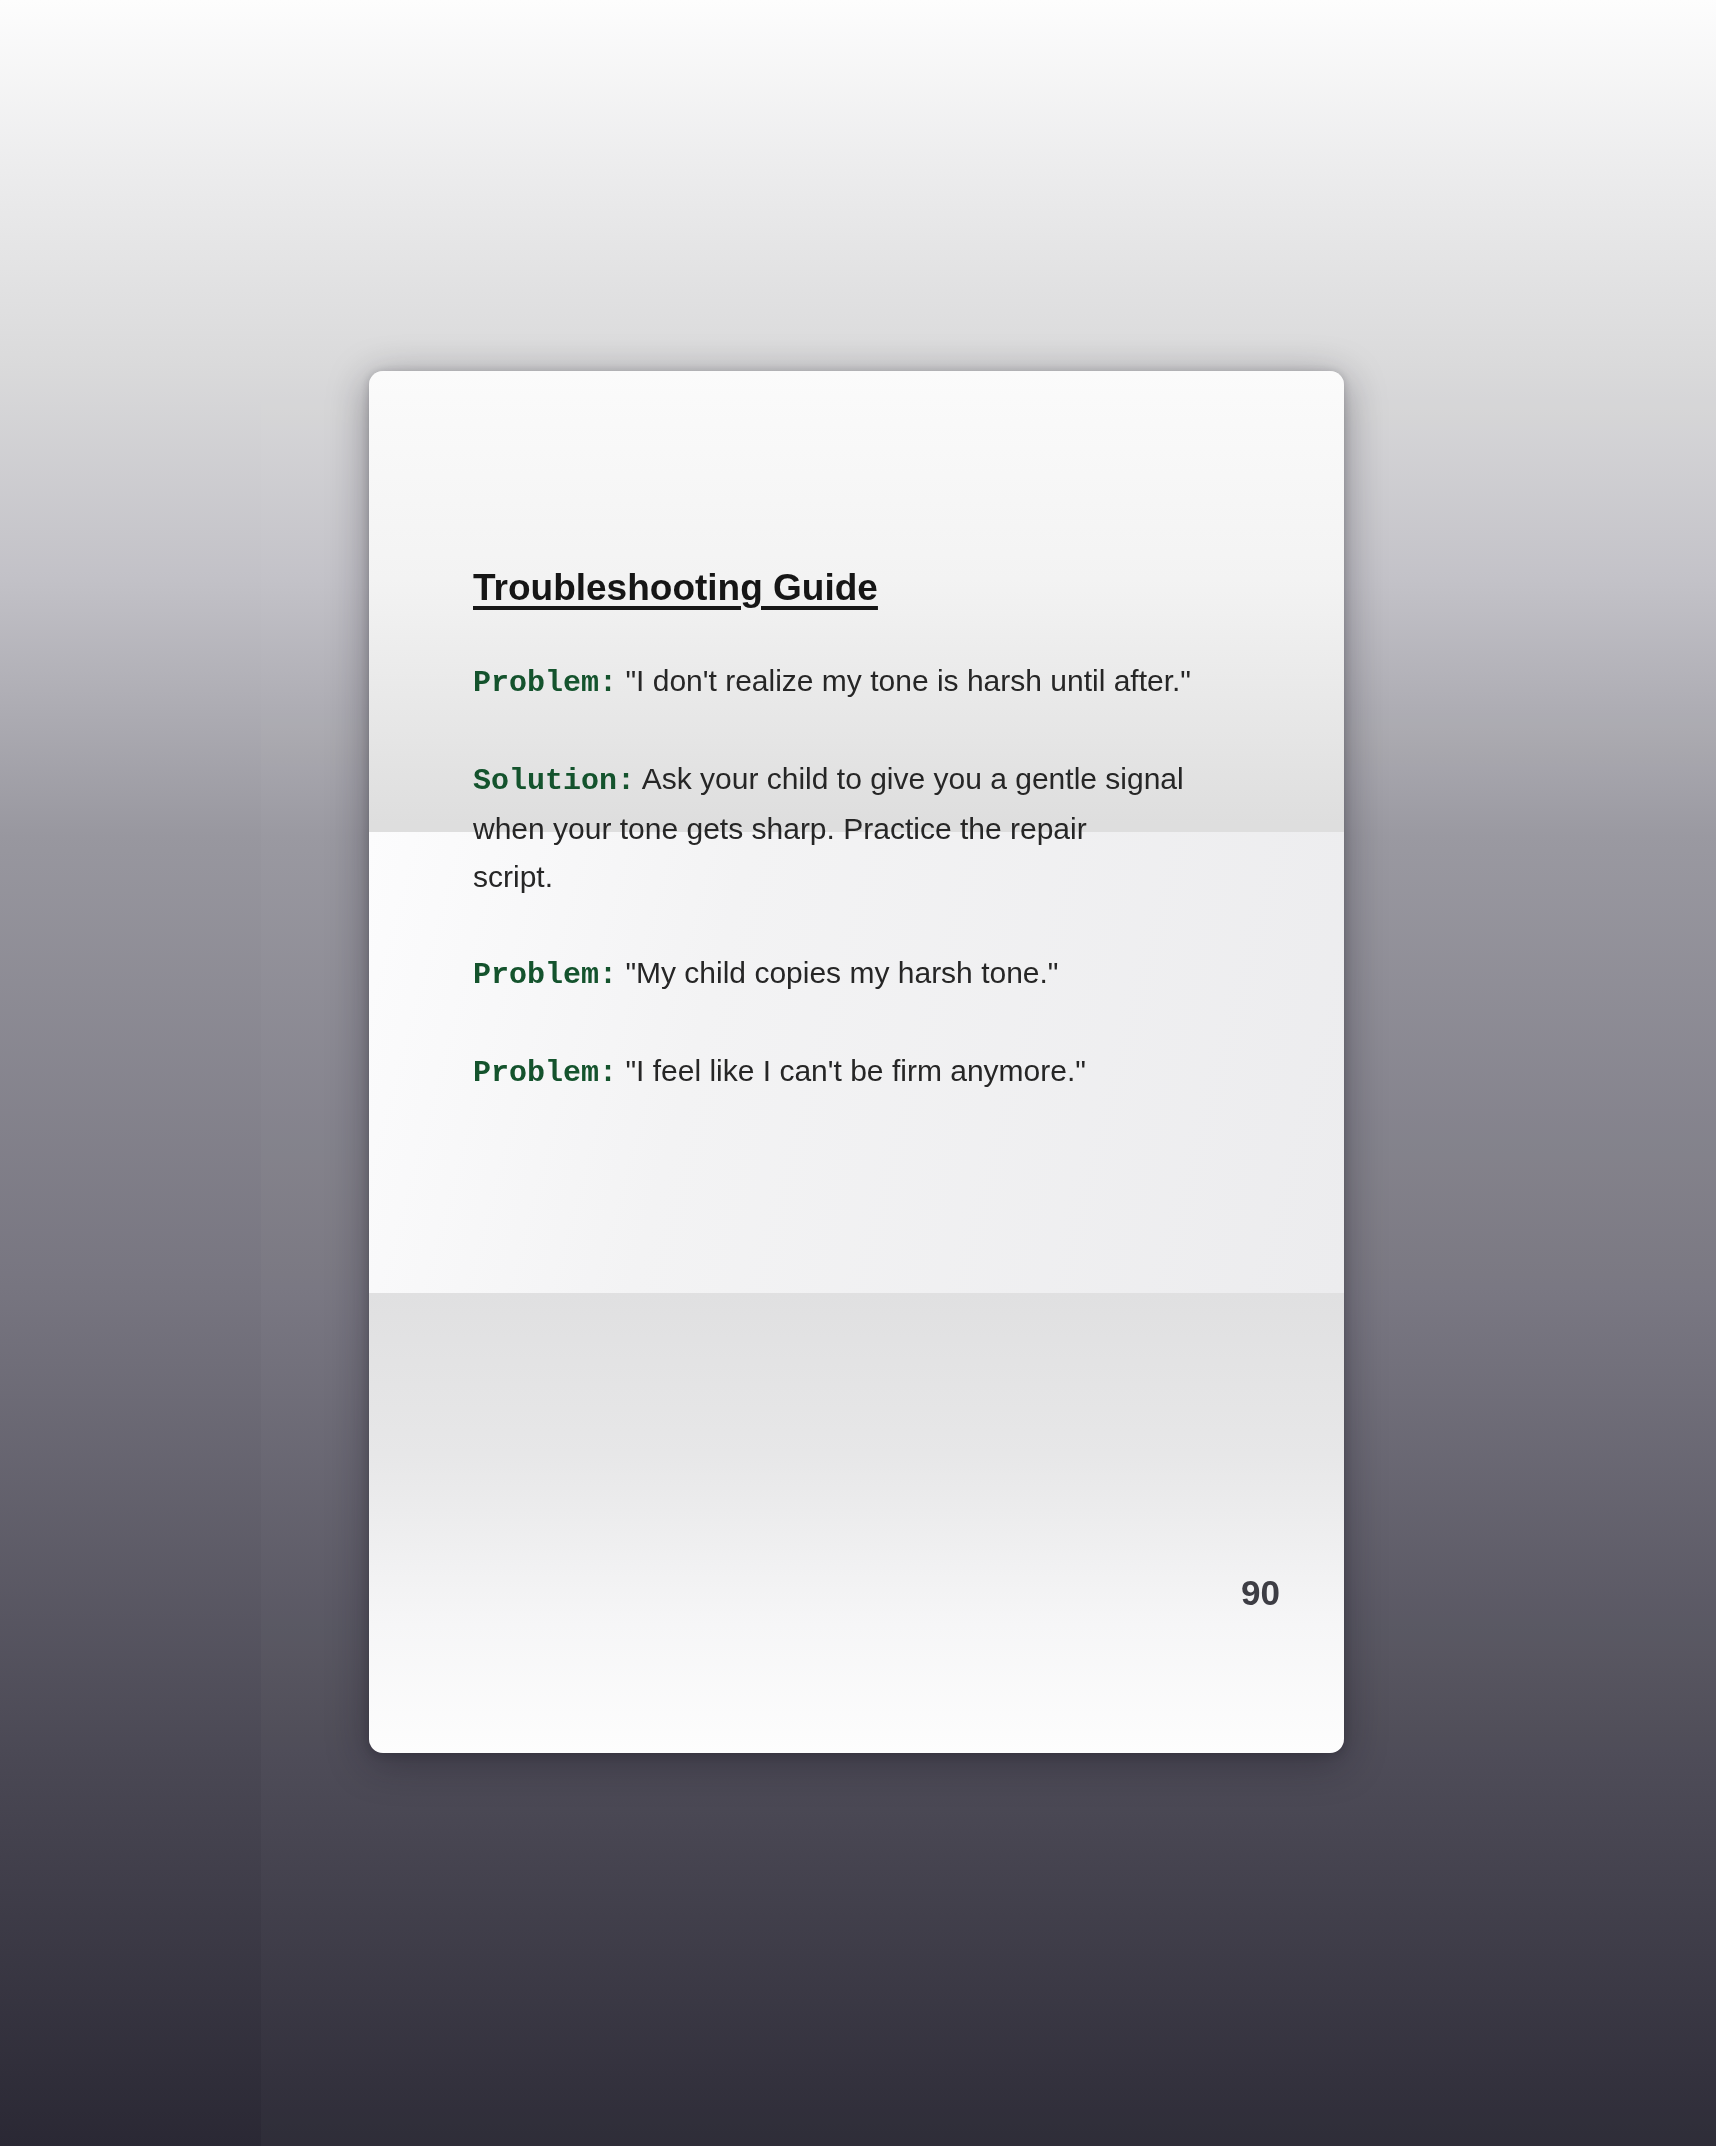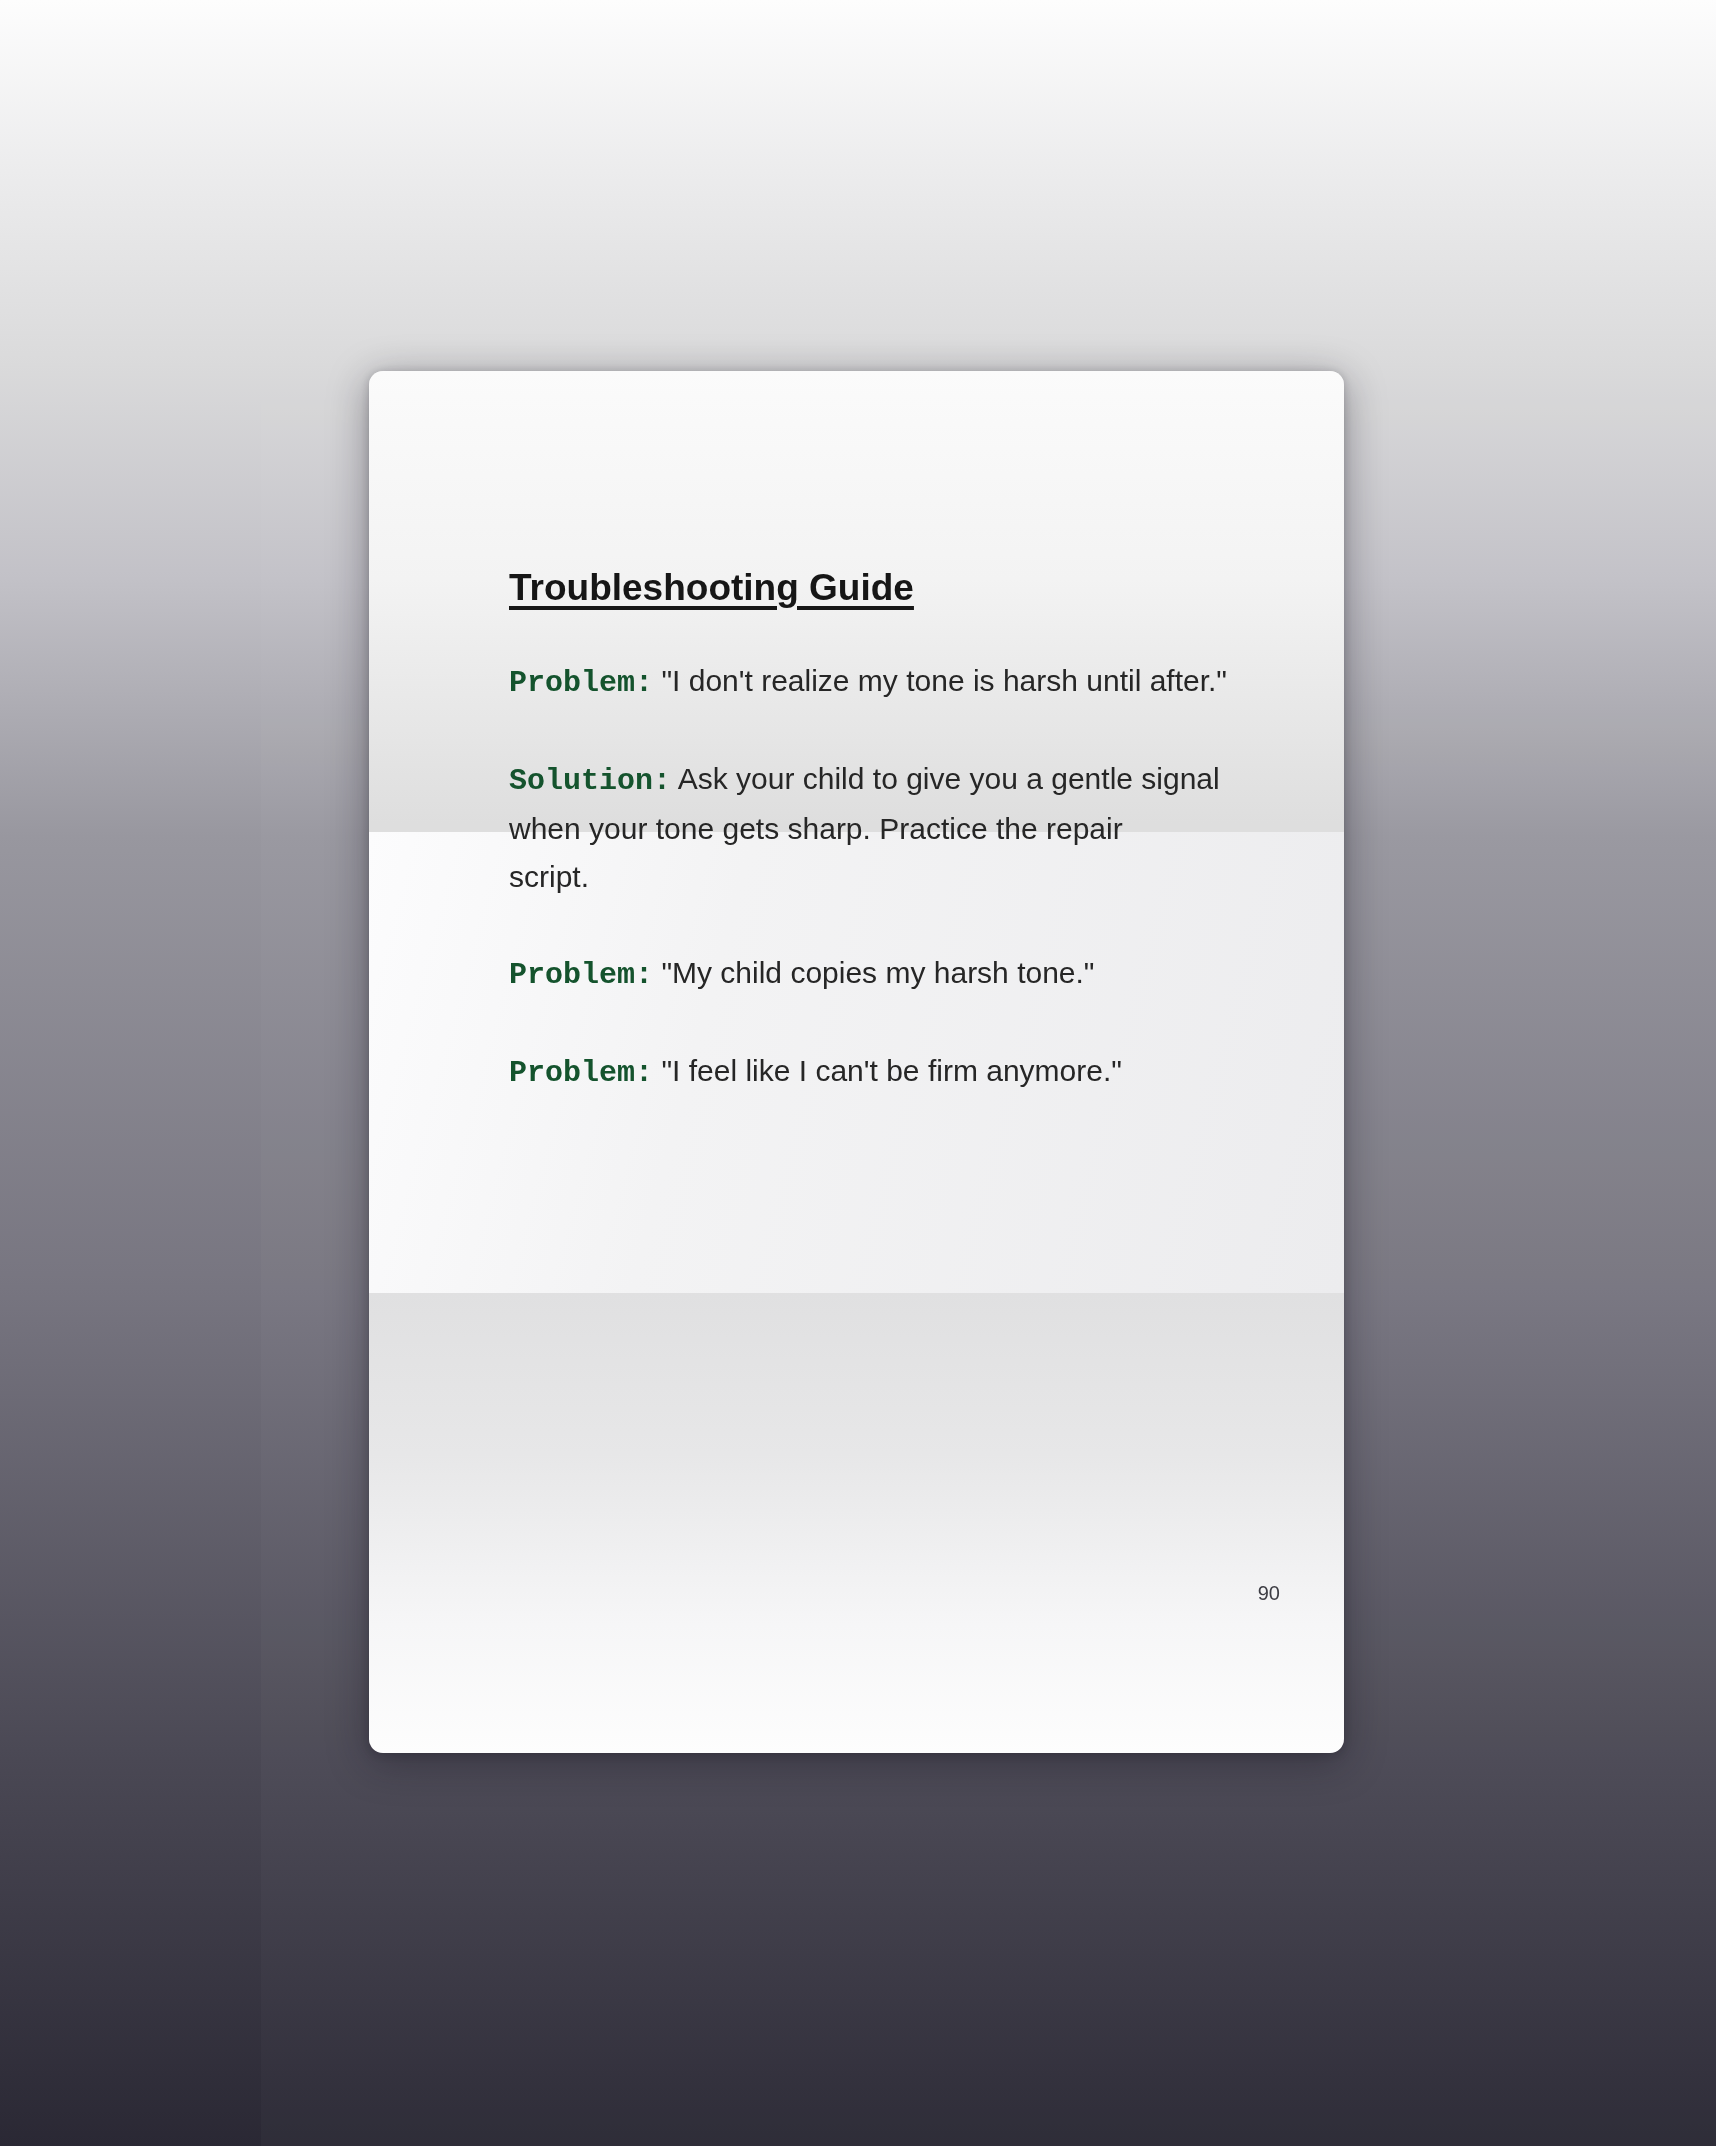--- a/index.html
+++ b/index.html
@@ -61,21 +61,20 @@
     bottom: 0;
     border-radius: 0 0 14px 14px;
     background: linear-gradient(to bottom, #e0e0e1 0%, #e7e7e8 35%, #f6f6f7 72%, #fdfdfd 100%);
   }
   .page-content {
     position: absolute;
     left: 0; top: 0; right: 0; bottom: 0;
     padding: 194px 92px 0 104px;
     box-sizing: border-box;
     color: #1f1f1f;
-    margin-left: 36px;
   }
   .page-title {
     font-size: 37px;
     line-height: 46px;
     font-weight: 700;
     color: #161616;
     margin: 0 0 46px 0;
     text-decoration: underline;
     text-decoration-thickness: 3.5px;
     text-underline-offset: 6.2px;
@@ -91,23 +90,24 @@
     color: #14532d;
     font-family: Liberation Mono, monospace;
   }
   .entry .t {
     white-space: pre-line;
   }
   .page-number {
     position: absolute;
     top: 1205px;
     right: 64px;
-    font-size: 20px;
+    font-size: 35px;
     line-height: 34px;
     color: #3d3d44;
+    font-weight: bold;
   }
 </style>
 </head>
 <body>
 
 <div class="seam-right"></div>
 
 <div class="page-card">
   <div class="band-a"></div>
   <div class="band-b"></div>

